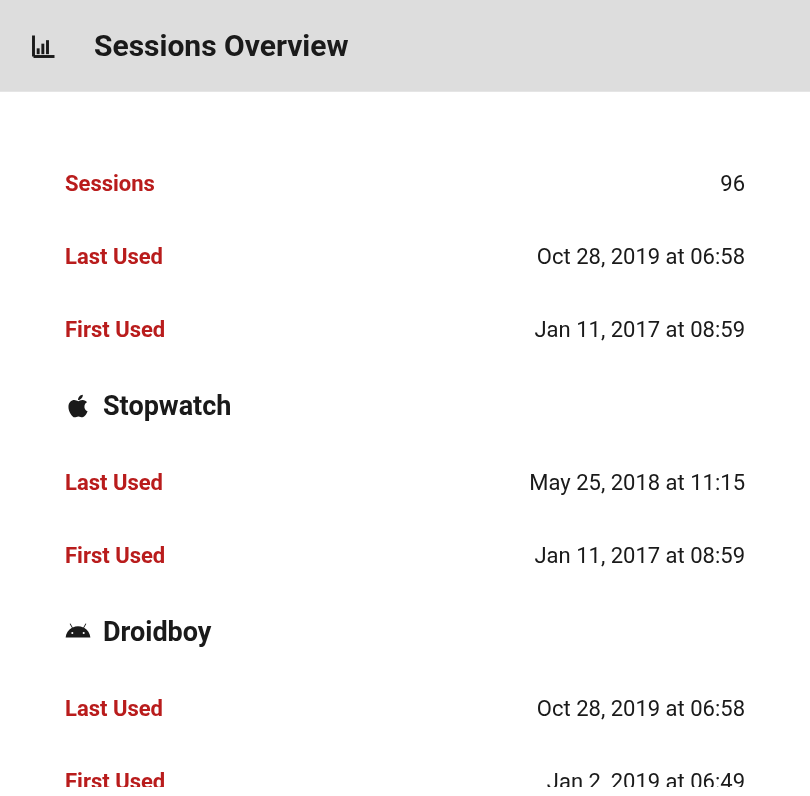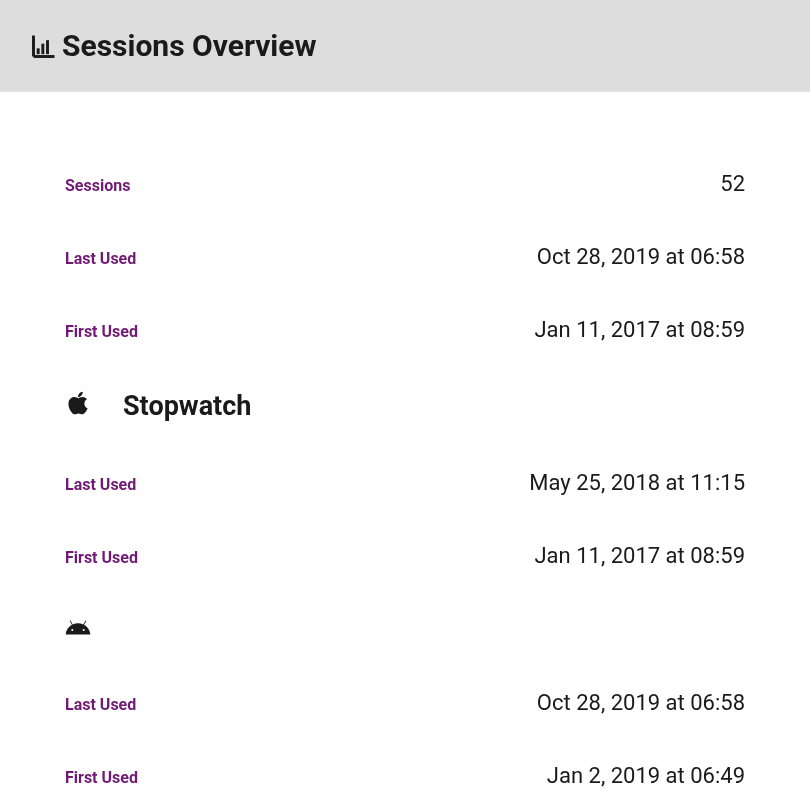--- a/index.html
+++ b/index.html
@@ -13,21 +13,21 @@
       width: 810px;
       height: 796px;
       overflow: hidden;
       color: #1a1a1a;
     }
     .header {
       background: #dddddd;
       padding: 28px 30px;
       display: flex;
       align-items: center;
-      gap: 4px;
+      gap: 36px;
     }
     .header-icon {
       width: 28px;
       height: 28px;
       display: flex;
       align-items: center;
       justify-content: center;
     }
     .header-title {
       font-size: 30px;
@@ -43,33 +43,33 @@
     .content {
       padding: 55px 65px 40px 65px;
     }
     .row {
       display: flex;
       justify-content: space-between;
       align-items: baseline;
       padding: 24px 0;
     }
     .row-label {
-      font-size: 16px;
+      font-size: 22px;
       font-weight: 700;
-      color: #701a75;
+      color: #b91c1c;
     }
     .row-value {
       font-size: 22px;
       font-weight: 400;
       color: #1a1a1a;
     }
     .app-header {
       display: flex;
-      align-items: flex-start;
-      gap: 32px;
+      align-items: center;
+      gap: 12px;
       padding: 24px 0;
     }
     .app-icon {
       width: 26px;
       height: 26px;
       display: flex;
       align-items: center;
       justify-content: center;
     }
     .app-name {
@@ -104,21 +104,21 @@
     </svg>
   </span>
   <h1 class="header-title">Sessions Overview</h1>
 </div>
 
 <div class="content-wrapper">
   <div class="content">
 
     <div class="row">
       <span class="row-label">Sessions</span>
-      <span class="row-value">52</span>
+      <span class="row-value">96</span>
     </div>
 
     <div class="row">
       <span class="row-label">Last Used</span>
       <span class="row-value">Oct 28, 2019 at 06:58</span>
     </div>
 
     <div class="row">
       <span class="row-label">First Used</span>
       <span class="row-value">Jan 11, 2017 at 08:59</span>
@@ -142,20 +142,21 @@
       <span class="row-label">First Used</span>
       <span class="row-value">Jan 11, 2017 at 08:59</span>
     </div>
 
     <div class="app-header">
       <span class="app-icon">
         <svg viewBox="0 0 576 512" width="30" height="22" fill="#1a1a1a">
           <path d="M420.55 301.93a24 24 0 1 1 24-24 24 24 0 0 1-24 24m-265.1 0a24 24 0 1 1 24-24 24 24 0 0 1-24 24m273.7-144.48 47.94-83a10 10 0 1 0-17.27-10l-48.54 84.07a301.25 301.25 0 0 0-246.56 0l-48.54-84.07a10 10 0 1 0-17.27 10l47.94 83C64.53 202.22 8.24 285.55 0 384h576c-8.24-98.45-64.54-181.78-146.85-226.55"></path>
         </svg>
       </span>
+      <span class="app-name">Droidboy</span>
     </div>
 
     <div class="row">
       <span class="row-label">Last Used</span>
       <span class="row-value">Oct 28, 2019 at 06:58</span>
     </div>
 
     <div class="row">
       <span class="row-label">First Used</span>
       <span class="row-value">Jan 2, 2019 at 06:49</span>

